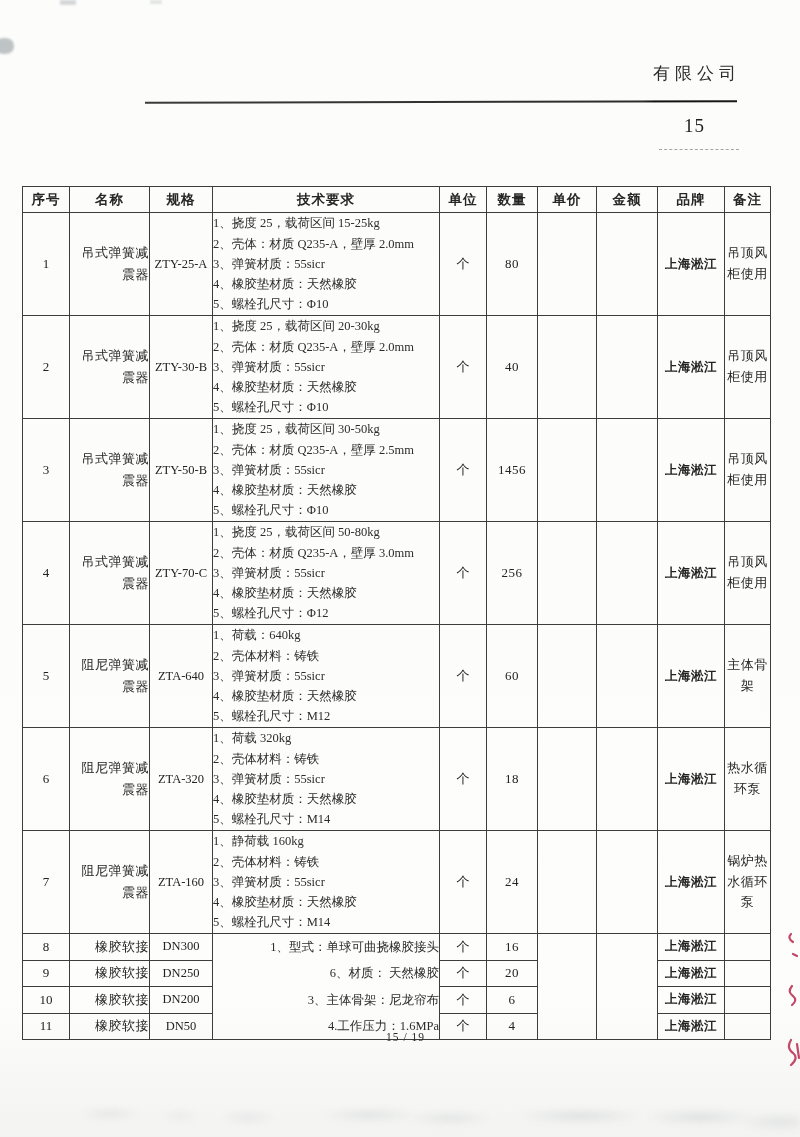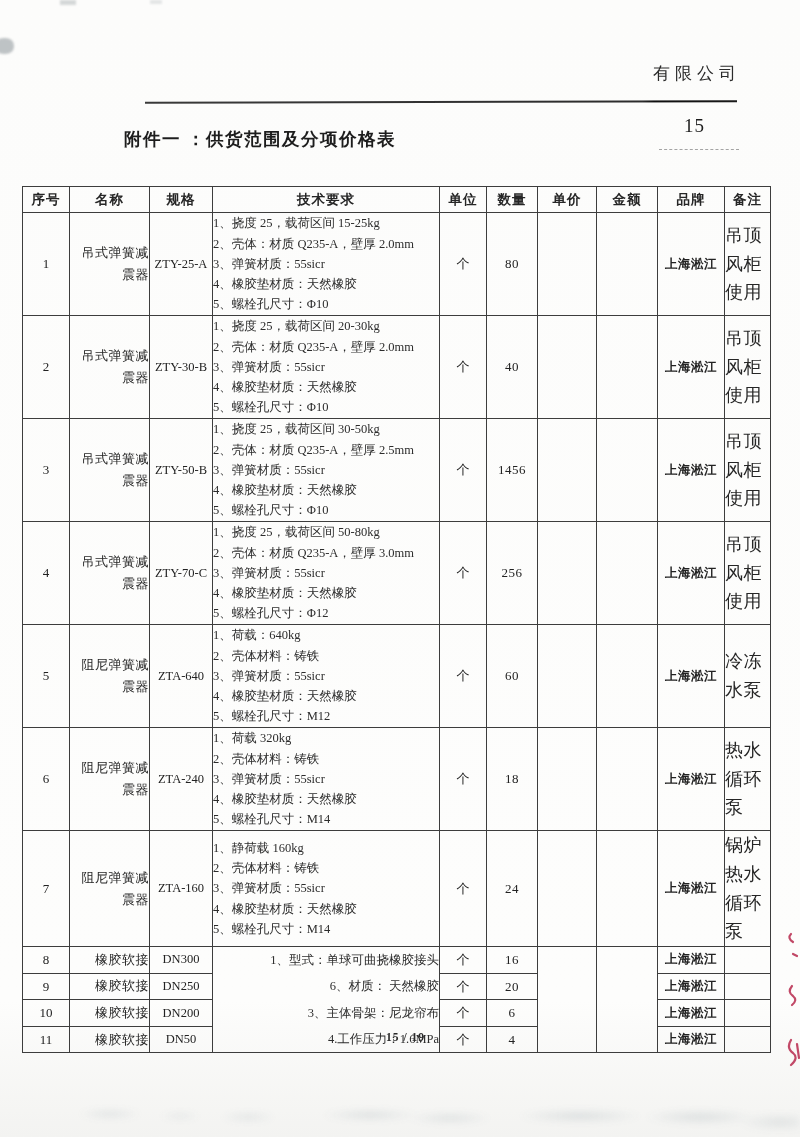--- a/index.html
+++ b/index.html
@@ -26,23 +26,23 @@
   td.c-name{text-align:right;font-size:13px;letter-spacing:.5px;padding:0 6px;line-height:1.7;color:#262626;}
   td.c-spec{text-align:center;font-size:12.5px;}
   td.c-tech{text-align:left;padding:1px 4px 1px 8px;font-size:12.5px;color:#2c2c2c;}
   td.c-tech .tech-line{line-height:20.2px;white-space:nowrap;}
   td.c-tech-group{text-align:right;padding:0 4px 0 8px;font-size:12.5px;color:#2c2c2c;}
   td.c-tech-group .tech-line{line-height:26.3px;white-space:nowrap;}
   td.c-unit{text-align:center;font-size:13px;}
   td.c-qty{text-align:center;font-size:13px;letter-spacing:.5px;}
   td.c-price,td.c-amount{background:transparent;}
   td.c-brand{text-align:center;font-size:12.5px;letter-spacing:.5px;font-weight:bold;}
-  td.c-remark{text-align:left;font-size:18px;line-height:1.6;padding:0 5px;letter-spacing:.5px;color:#262626;}
-  
-  .footer{position:absolute;left:386px;top:1031px;font-size:11.5px;font-weight:bold;letter-spacing:1px;color:#2a2a2a;}
+  td.c-remark{text-align:center;font-size:13px;line-height:1.6;padding:0 5px;letter-spacing:.5px;color:#262626;}
+  
+  .footer{position:absolute;left:386px;top:1031px;font-size:11.5px;font-weight:normal;letter-spacing:1px;color:#2a2a2a;}
   
   .smudge-tl{position:absolute;left:-5px;top:38px;width:19px;height:16px;background:#8d959a;opacity:.55;border-radius:45%;filter:blur(1px);}
   .tick-top1{position:absolute;left:60px;top:0;width:16px;height:5px;background:#9aa1a5;opacity:.4;filter:blur(1px);}
   .tick-top2{position:absolute;left:150px;top:0;width:12px;height:4px;background:#9aa1a5;opacity:.25;filter:blur(1px);}
   .red-ink{position:absolute;left:784px;top:928px;}
   .bleed{position:absolute;left:0;top:1082px;width:800px;height:55px;filter:blur(3px);opacity:.8;
     background:
       radial-gradient(46px 9px at 110px 32px,rgba(168,178,184,.30),transparent 70%),
       radial-gradient(30px 8px at 180px 34px,rgba(168,178,184,.22),transparent 70%),
       radial-gradient(40px 9px at 248px 35px,rgba(168,178,184,.28),transparent 70%),
@@ -56,21 +56,20 @@
 <body>
 
 <div class="page">
 
   <div class="tick-top1"></div>
   <div class="tick-top2"></div>
   <div class="smudge-tl"></div>
 
   <div class="company">有限公司</div>
   <div class="rule"></div>
-  <div class="title">附件一 ：供货范围及分项价格表</div>
   <div class="pageno">15</div>
   <div class="pageno-line"></div>
 
   <table class="doc">
     <colgroup>
       <col style="width:47px">
         <col style="width:80px">
         <col style="width:63px">
         <col style="width:227px">
       <col style="width:47px">
@@ -176,26 +175,26 @@
             <div class="tech-line">2、壳体材料：铸铁</div>
             <div class="tech-line">3、弹簧材质：55sicr</div>
             <div class="tech-line">4、橡胶垫材质：天然橡胶</div>
             <div class="tech-line">5、螺栓孔尺寸：M12</div>
           </td>
           <td class="c-unit">个</td>
           <td class="c-qty">60</td>
           <td class="c-price"></td>
           <td class="c-amount"></td>
           <td class="c-brand">上海淞江</td>
-          <td class="c-remark">冷冻水泵</td>
+          <td class="c-remark">主体骨架</td>
         </tr>
         <tr class="tall">
           <td class="c-no">6</td>
           <td class="c-name">阻尼弹簧减震器</td>
-          <td class="c-spec">ZTA-240</td>
+          <td class="c-spec">ZTA-320</td>
           <td class="c-tech">
             <div class="tech-line">1、荷载 320kg</div>
             <div class="tech-line">2、壳体材料：铸铁</div>
             <div class="tech-line">3、弹簧材质：55sicr</div>
             <div class="tech-line">4、橡胶垫材质：天然橡胶</div>
             <div class="tech-line">5、螺栓孔尺寸：M14</div>
           </td>
           <td class="c-unit">个</td>
           <td class="c-qty">18</td>
           <td class="c-price"></td>

